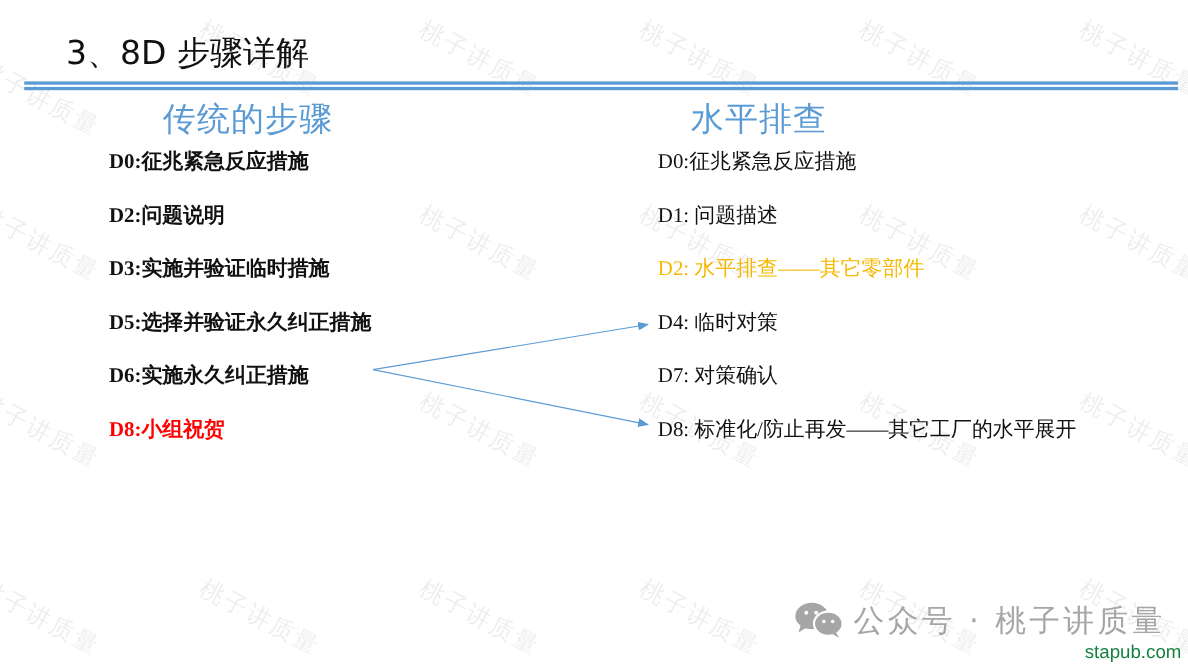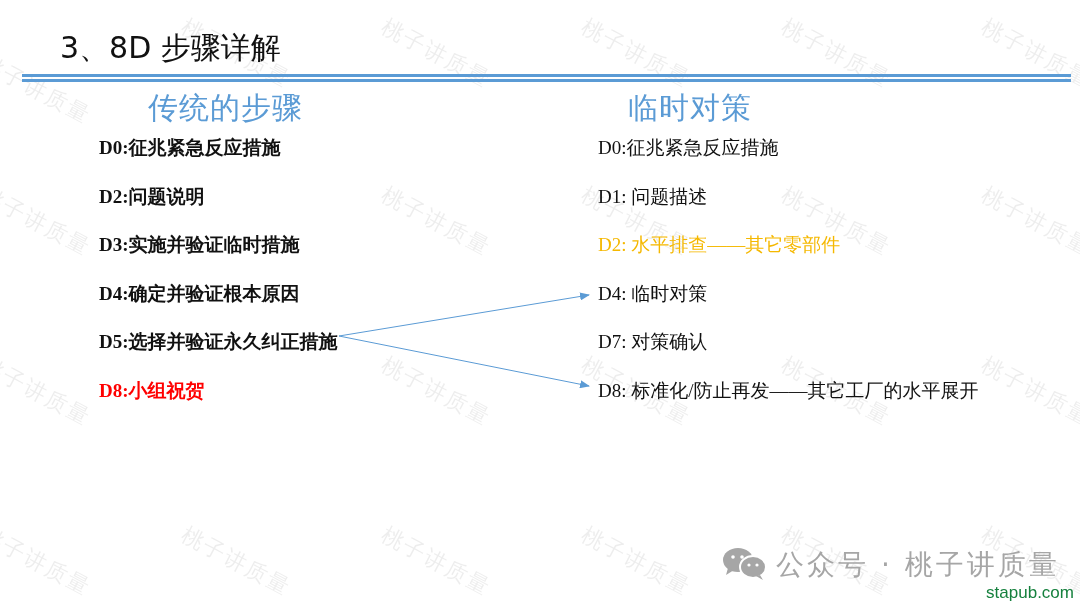--- a/index.html
+++ b/index.html
@@ -140,28 +140,28 @@
   <span class="wm" style="left:790px;top:520px">桃子讲质量</span>
   <span class="wm" style="left:990px;top:520px">桃子讲质量</span>
 </div>
 
 <div class="slide-title">3、8D  步骤详解</div>
 
 <div class="rule" style="top:74px"></div>
 <div class="rule" style="top:79px"></div>
 
 <div class="col-heading" style="left:148px">传统的步骤</div>
-<div class="col-heading" style="left:628px">临时对策</div>
+<div class="col-heading" style="left:628px">水平排查</div>
 
 <ul class="step-list left-list" style="left:99px">
   <li>D0:征兆紧急反应措施</li>
   <li>D2:问题说明</li>
   <li>D3:实施并验证临时措施</li>
-  <li>D4:确定并验证根本原因</li>
   <li>D5:选择并验证永久纠正措施</li>
+  <li>D6:实施永久纠正措施</li>
   <li style="color:#ff0000">D8:小组祝贺</li>
 </ul>
 
 <ul class="step-list right-list" style="left:598px">
   <li>D0:征兆紧急反应措施</li>
   <li>D1: 问题描述</li>
   <li style="color:#f5b800">D2: 水平排查——其它零部件</li>
   <li>D4: 临时对策</li>
   <li>D7: 对策确认</li>
   <li>D8: 标准化/防止再发——其它工厂的水平展开</li>

